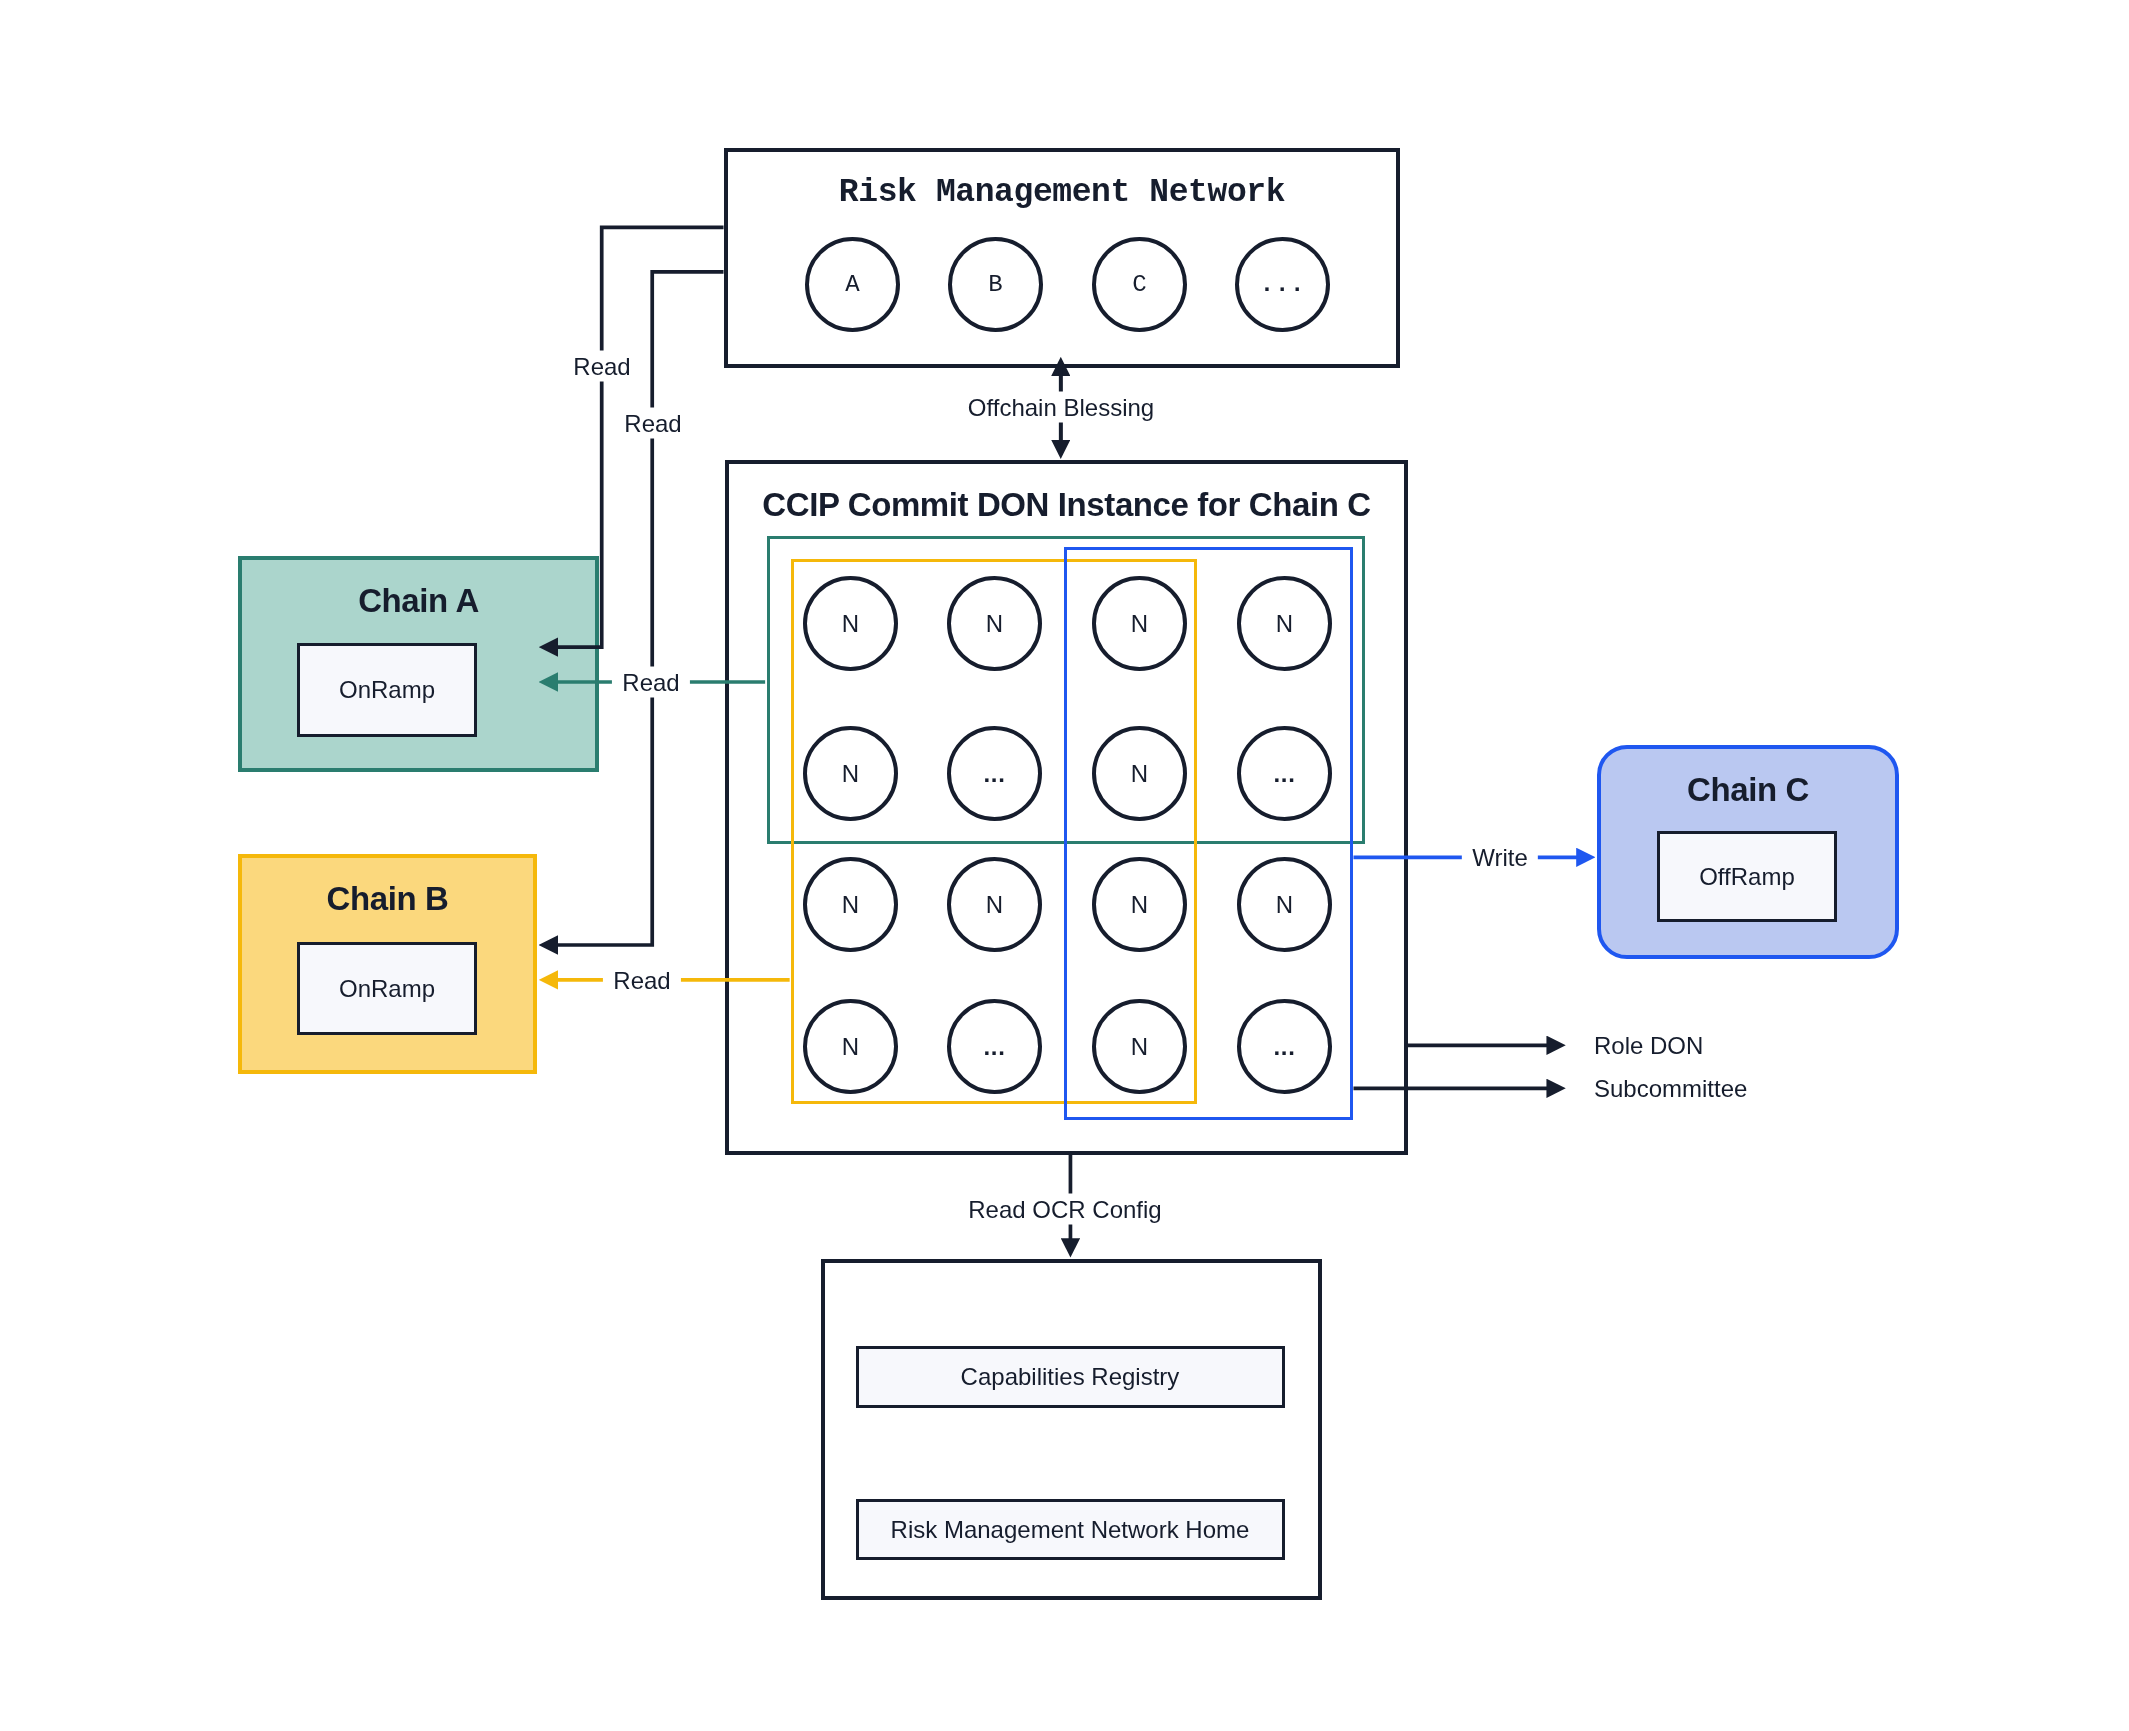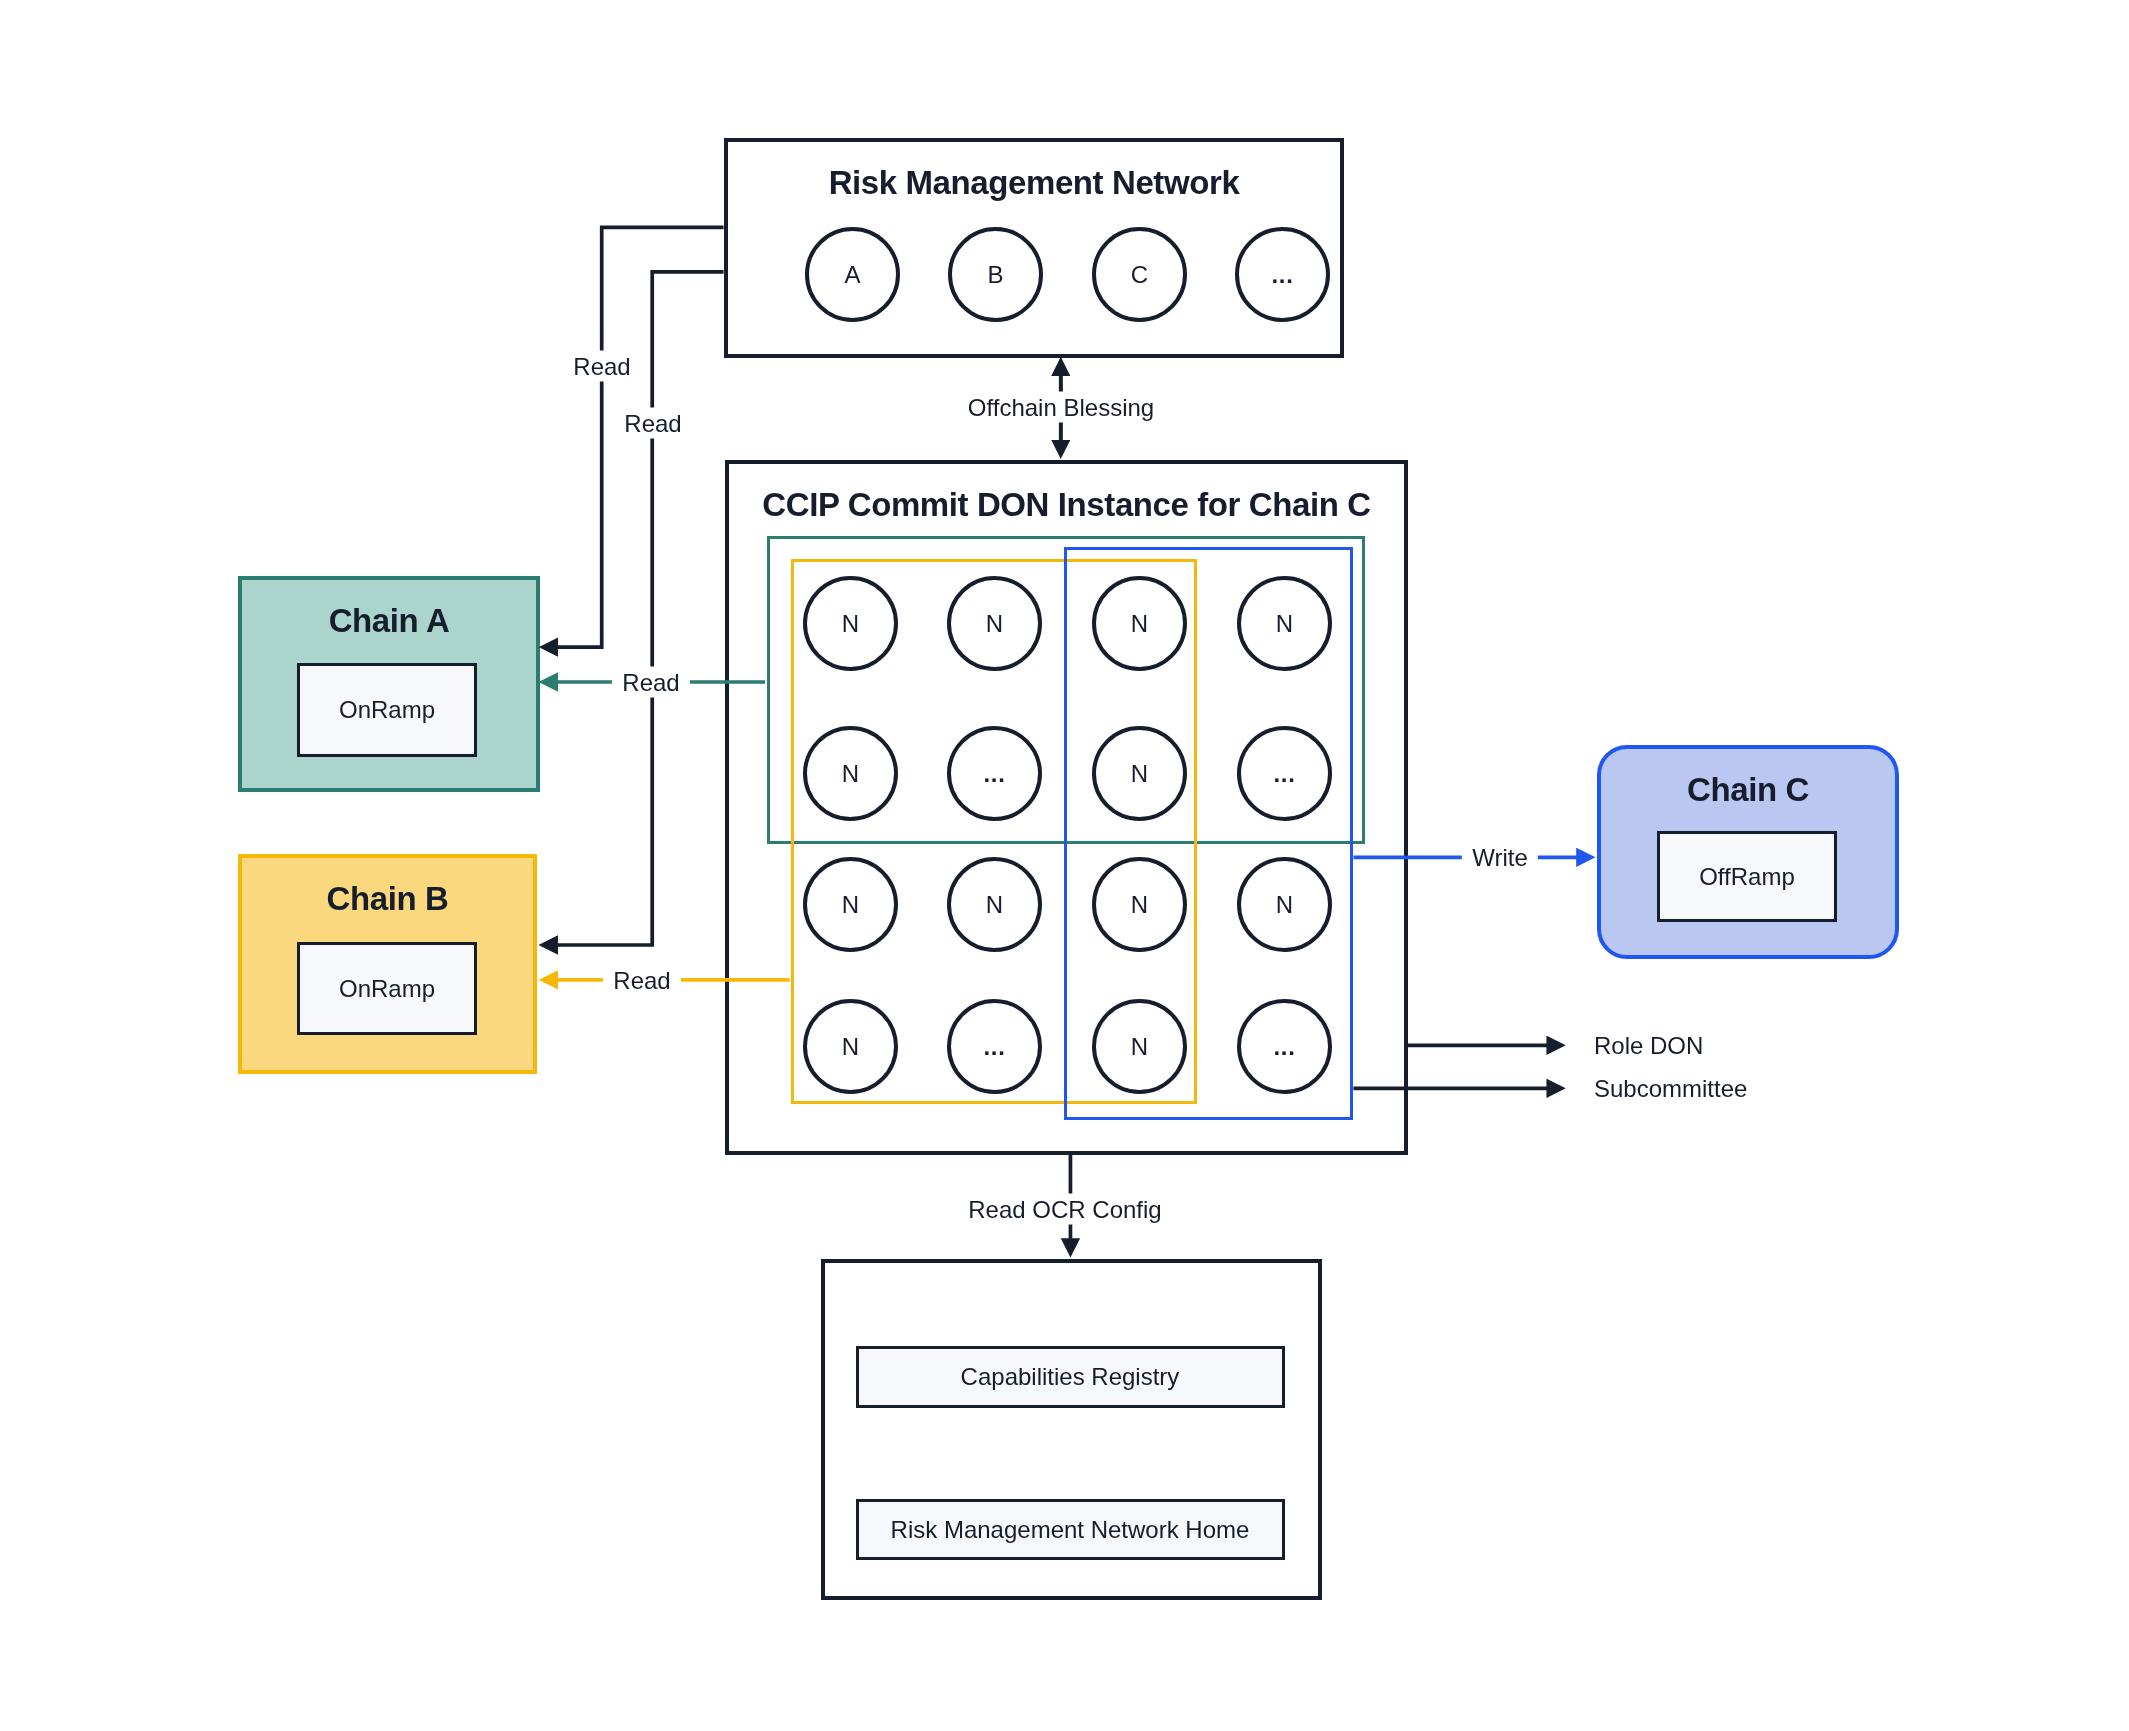--- a/index.html
+++ b/index.html
@@ -35,21 +35,21 @@
   #wires{position:absolute;left:0;top:0;z-index:4;pointer-events:none;}
   .edge-label{position:absolute;transform:translate(-50%,-50%);background:#ffffff;
     padding:1.5px 10.4px;font-size:24px;white-space:nowrap;z-index:5;}
   .edge-label.anchor-left{transform:translateY(-50%);padding:1.5px 0;text-align:right;}
 </style>
 </head>
 <body>
 
 <div id="canvas">
 
-  <div class="box" style="left:724px;top:138px;width:620px;height:220px;">
+  <div class="box" style="left:724px;top:148px;width:676px;height:220px;font-family:Liberation Mono, monospace;">
     <div class="title">Risk Management Network</div>
     <div class="circle" style="left:77px;top:85px;">
         <span>A</span>
       </div>
     <div class="circle" style="left:220px;top:85px;">
         <span>B</span>
       </div>
     <div class="circle" style="left:364px;top:85px;">
         <span>C</span>
       </div>
@@ -111,21 +111,21 @@
         <span>...</span>
       </div>
     <div class="circle" style="left:363px;top:535px;">
         <span>N</span>
       </div>
     <div class="circle dots" style="left:508px;top:535px;">
         <span>...</span>
       </div>
   </div>
 
-  <div class="box chain" style="left:238px;top:576px;width:302px;height:216px;border-color:var(--teal);background:var(--teal-fill);">
+  <div class="box chain" style="left:238px;top:556px;width:361px;height:216px;border-color:var(--teal);background:var(--teal-fill);">
     <div class="title">Chain A</div>
     <div class="contract" style="left:55px;top:83px;width:180px;height:94px;">
       <span>OnRamp</span>
     </div>
   </div>
 
   <div class="box chain" style="left:238px;top:854px;width:299px;height:220px;border-color:var(--yellow);background:var(--yellow-fill);">
     <div class="title">Chain B</div>
     <div class="contract" style="left:55px;top:84px;width:180px;height:93px;">
       <span>OnRamp</span>

